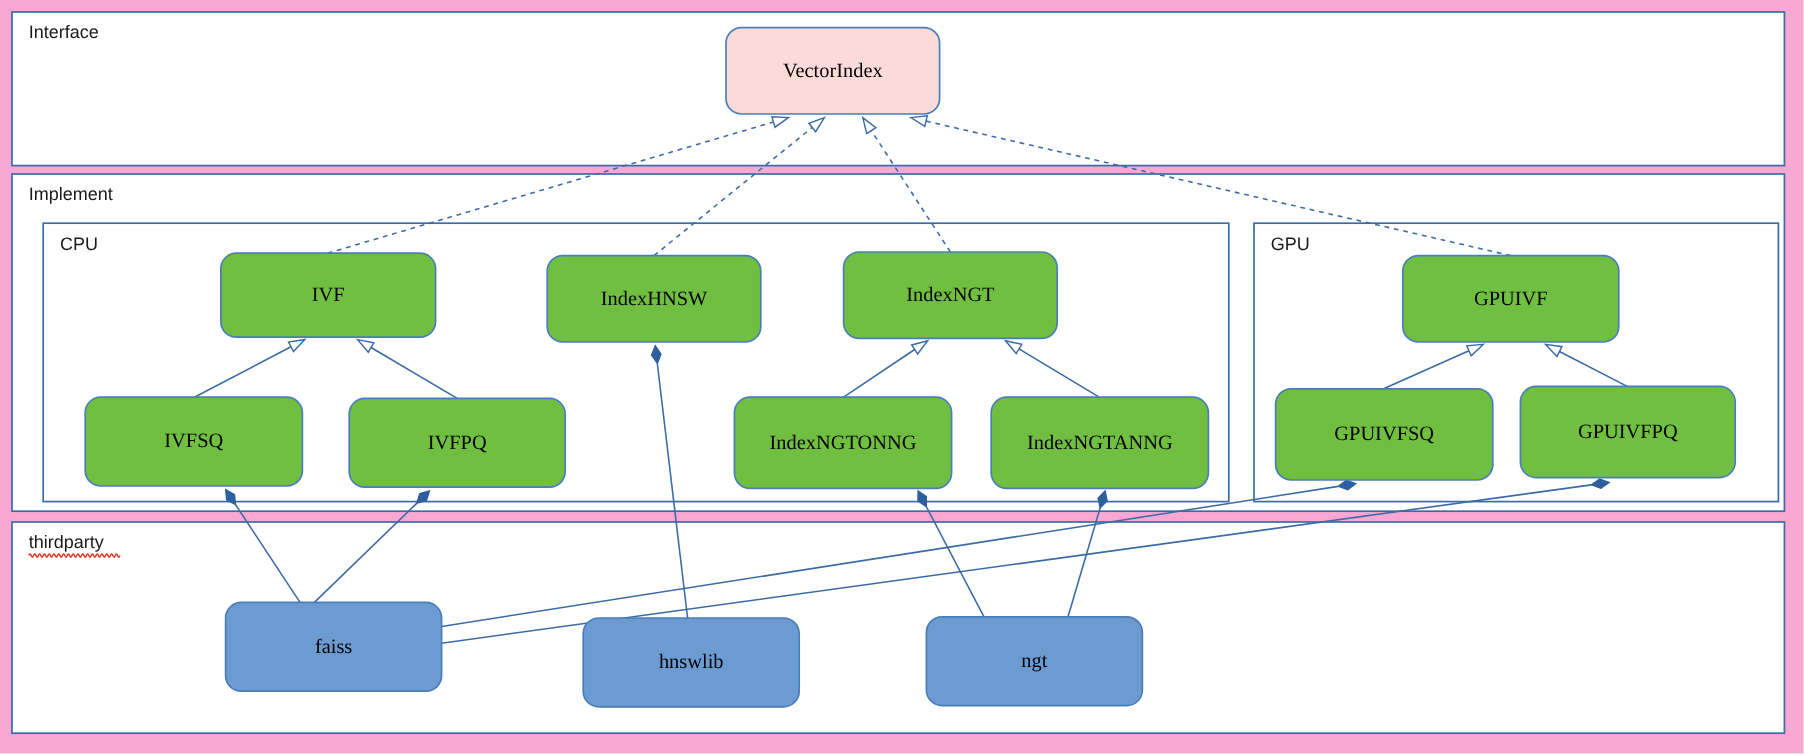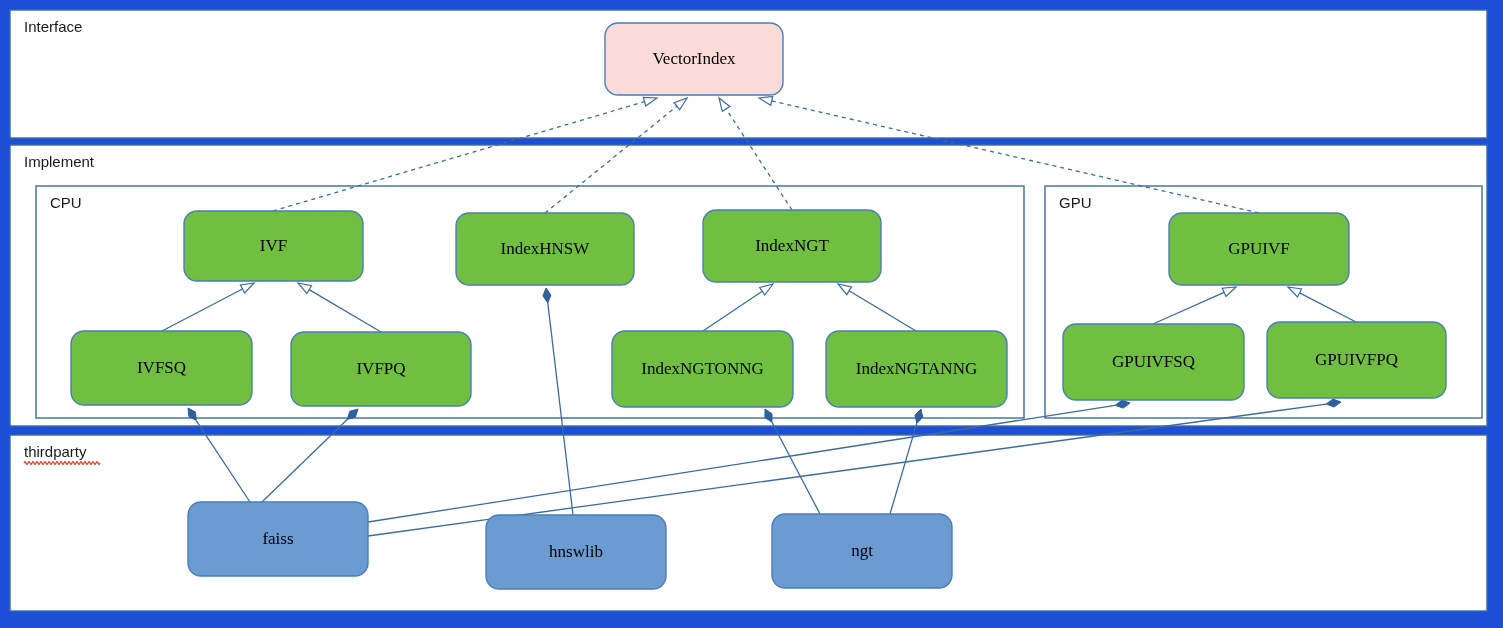--- a/index.html
+++ b/index.html
@@ -7,21 +7,21 @@
     padding: 0;
     background: #ffffff;
   }
   body {
     font-family: "Liberation Sans", sans-serif;
   }
   #canvas {
     position: relative;
     width: 1503px;
     height: 628px;
-    background: #1d4ed8;
+    background: #f9a8d4;
     overflow: hidden;
   }
   #diagram-svg {
     position: absolute;
     left: 0;
     top: 0;
     width: 1503px;
     height: 628px;
   }
   .group-frame {

